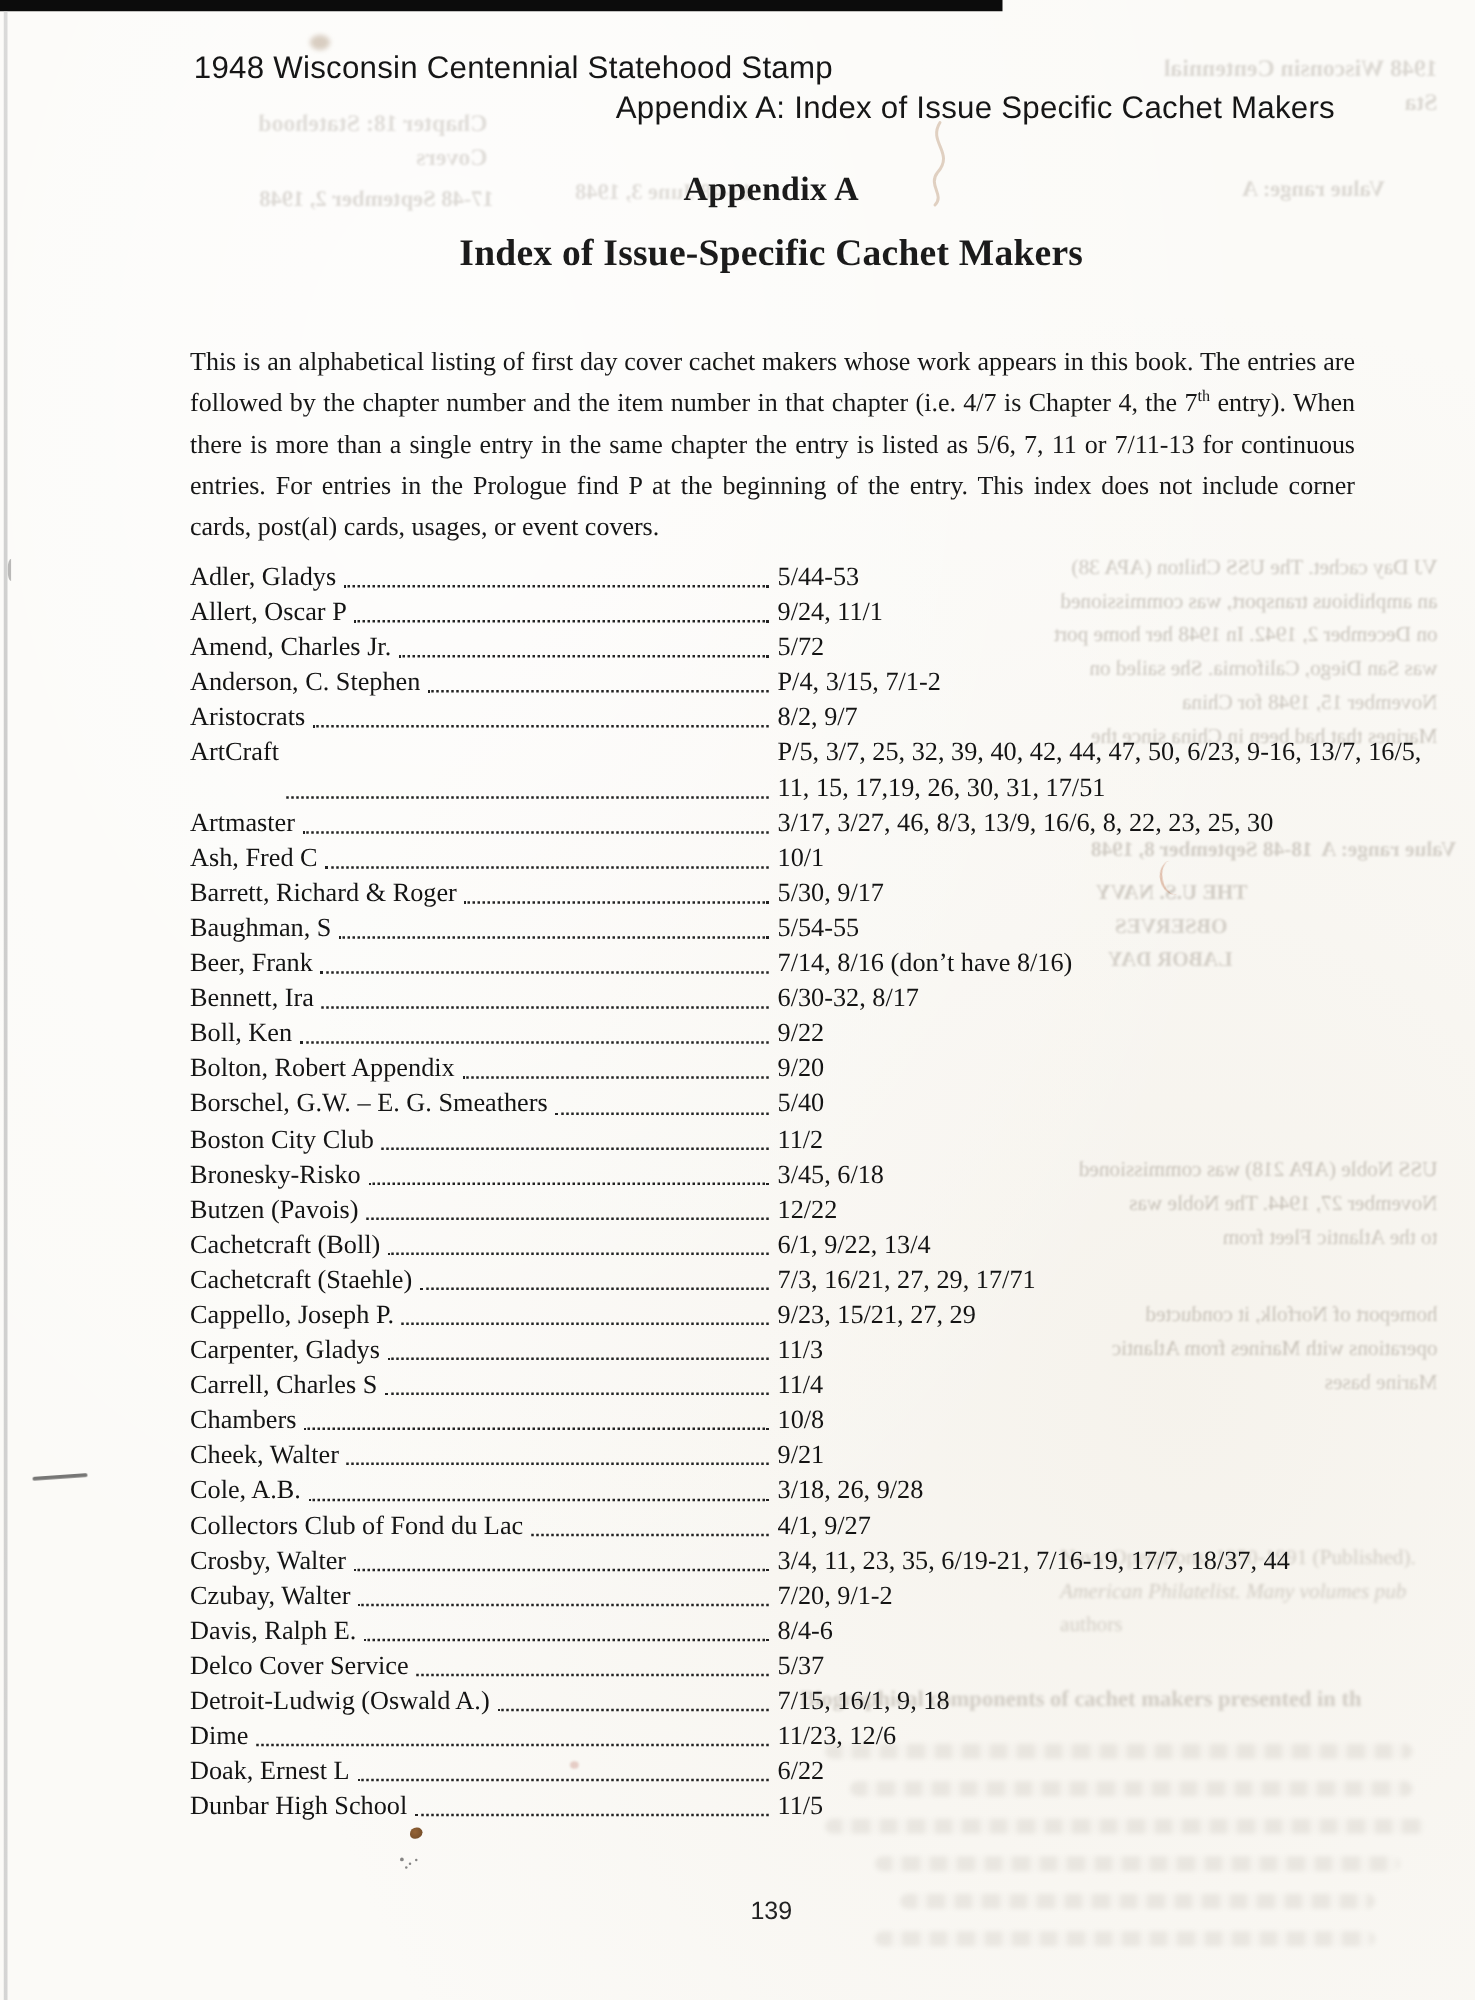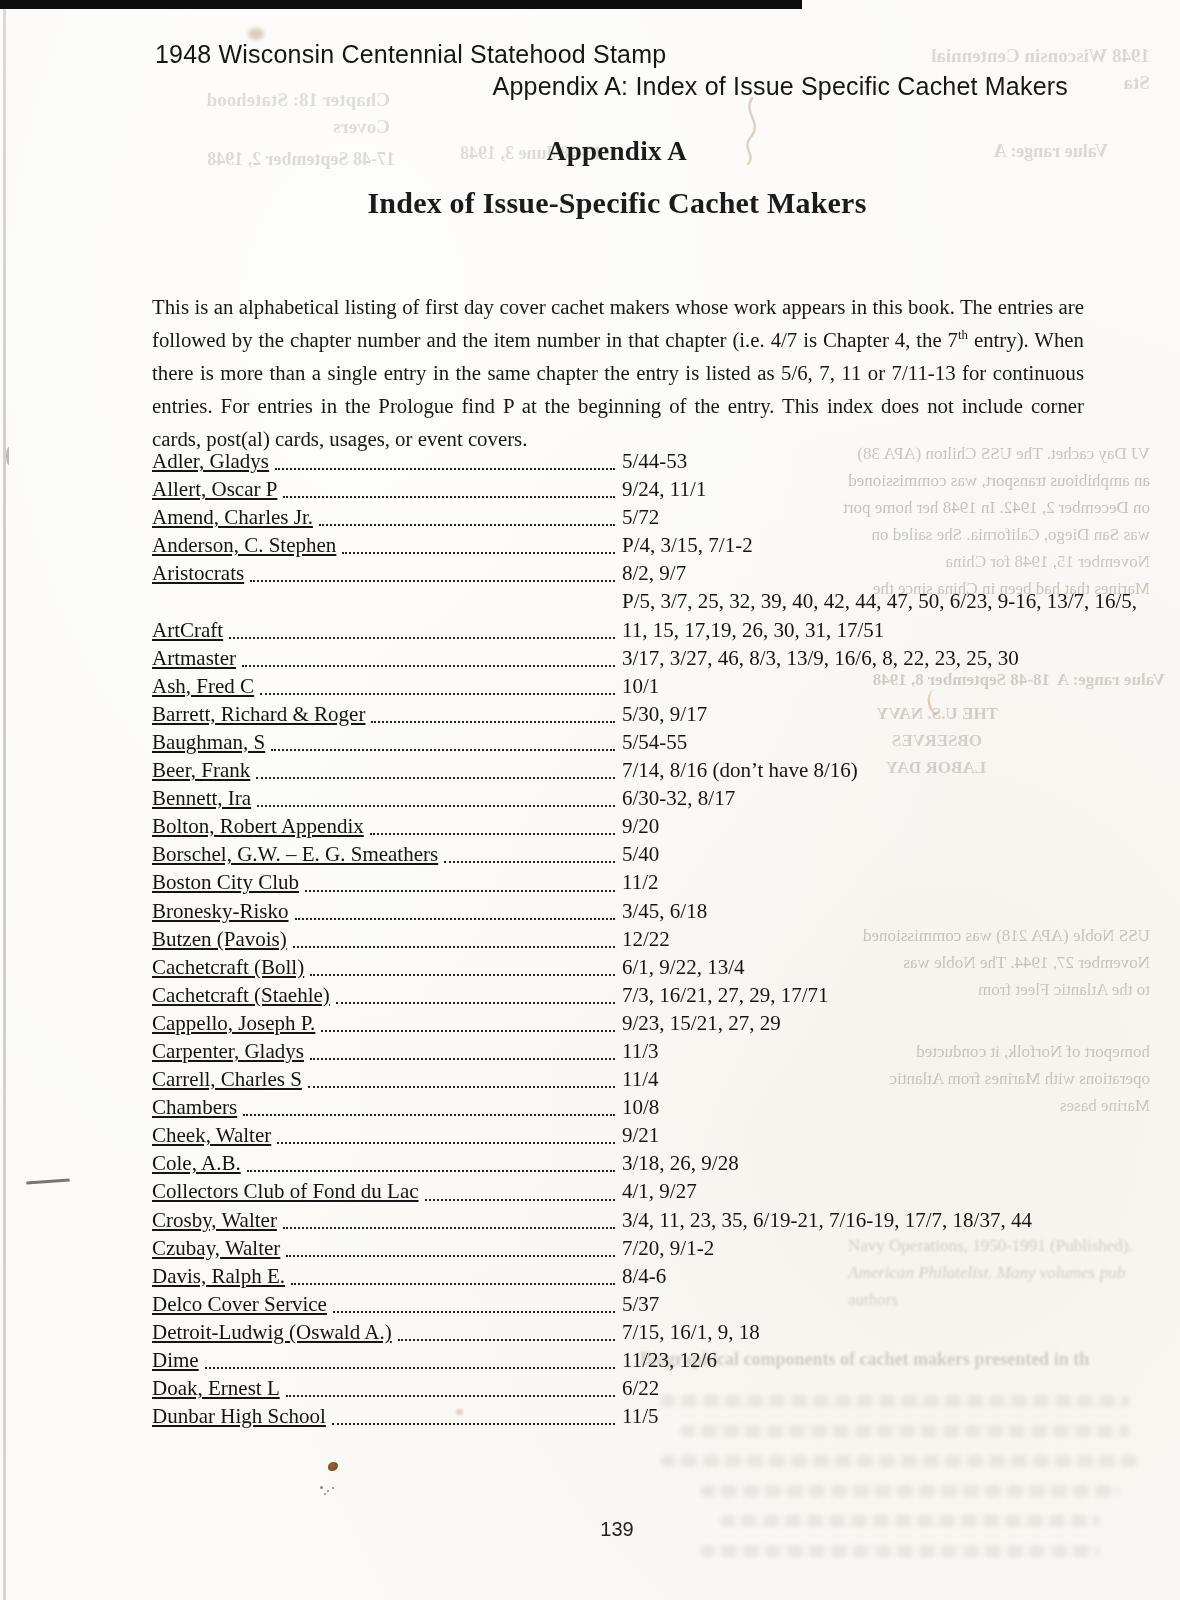--- a/index.html
+++ b/index.html
@@ -40,28 +40,28 @@
     font-size:25px;color:#161616;letter-spacing:.2px;white-space:nowrap;}
   .hdr-left{left:155px;top:40px;}
   .hdr-right{right:112px;top:72px;}
 
   
   .title-band{position:absolute;left:152px;width:930px;text-align:center;font-weight:bold;}
   .title-a{top:136px;font-size:27px;letter-spacing:.3px;}
   .title-b{top:186px;font-size:30px;letter-spacing:.2px;}
 
   
-  .intro{position:absolute;left:152px;top:269px;width:932px;
+  .intro{position:absolute;left:152px;top:252px;width:932px;
     font-size:20.8px;line-height:33px;text-align:justify;color:#171717;}
   .intro sup{font-size:.62em;vertical-align:super;line-height:0;}
 
   
   .idx{position:absolute;left:152px;top:447px;width:1000px;font-size:21px;line-height:28.1px;color:#141414;}
   .row{display:grid;grid-template-columns:470px 1fr;}
-  .nm-wrap{display:flex;align-items:flex-end;min-width:0;text-decoration:underline;}
+  .nm-wrap{display:flex;align-items:flex-start;min-width:0;}
   .nm{white-space:nowrap;}
   .leader{flex:1 1 auto;min-width:12px;align-self:flex-end;
     border-bottom:2.5px dotted #222;margin:0 7px 5px 6px;height:1px;}
   .refs{padding-left:0;}
 
   
   .pageno{position:absolute;left:152px;width:930px;top:1518px;text-align:center;
     font-family:"Liberation Sans","DejaVu Sans",sans-serif;font-size:20px;color:#222;}
 
   
@@ -228,20 +228,27 @@
     </div>
 
     <div class="row">
       <div class="nm-wrap">
         <span class="nm">Bennett, Ira</span>
         <span class="leader"></span>
       </div>
       <div class="refs">6/30-32, 8/17</div>
     </div>
 
+    <div class="row">
+      <div class="nm-wrap">
+        <span class="nm">Boll, Ken</span>
+        <span class="leader"></span>
+      </div>
+      <div class="refs">9/22</div>
+    </div>
 
     <div class="row">
       <div class="nm-wrap">
         <span class="nm">Bolton, Robert Appendix</span>
         <span class="leader"></span>
       </div>
       <div class="refs">9/20</div>
     </div>
 
     <div class="row">

